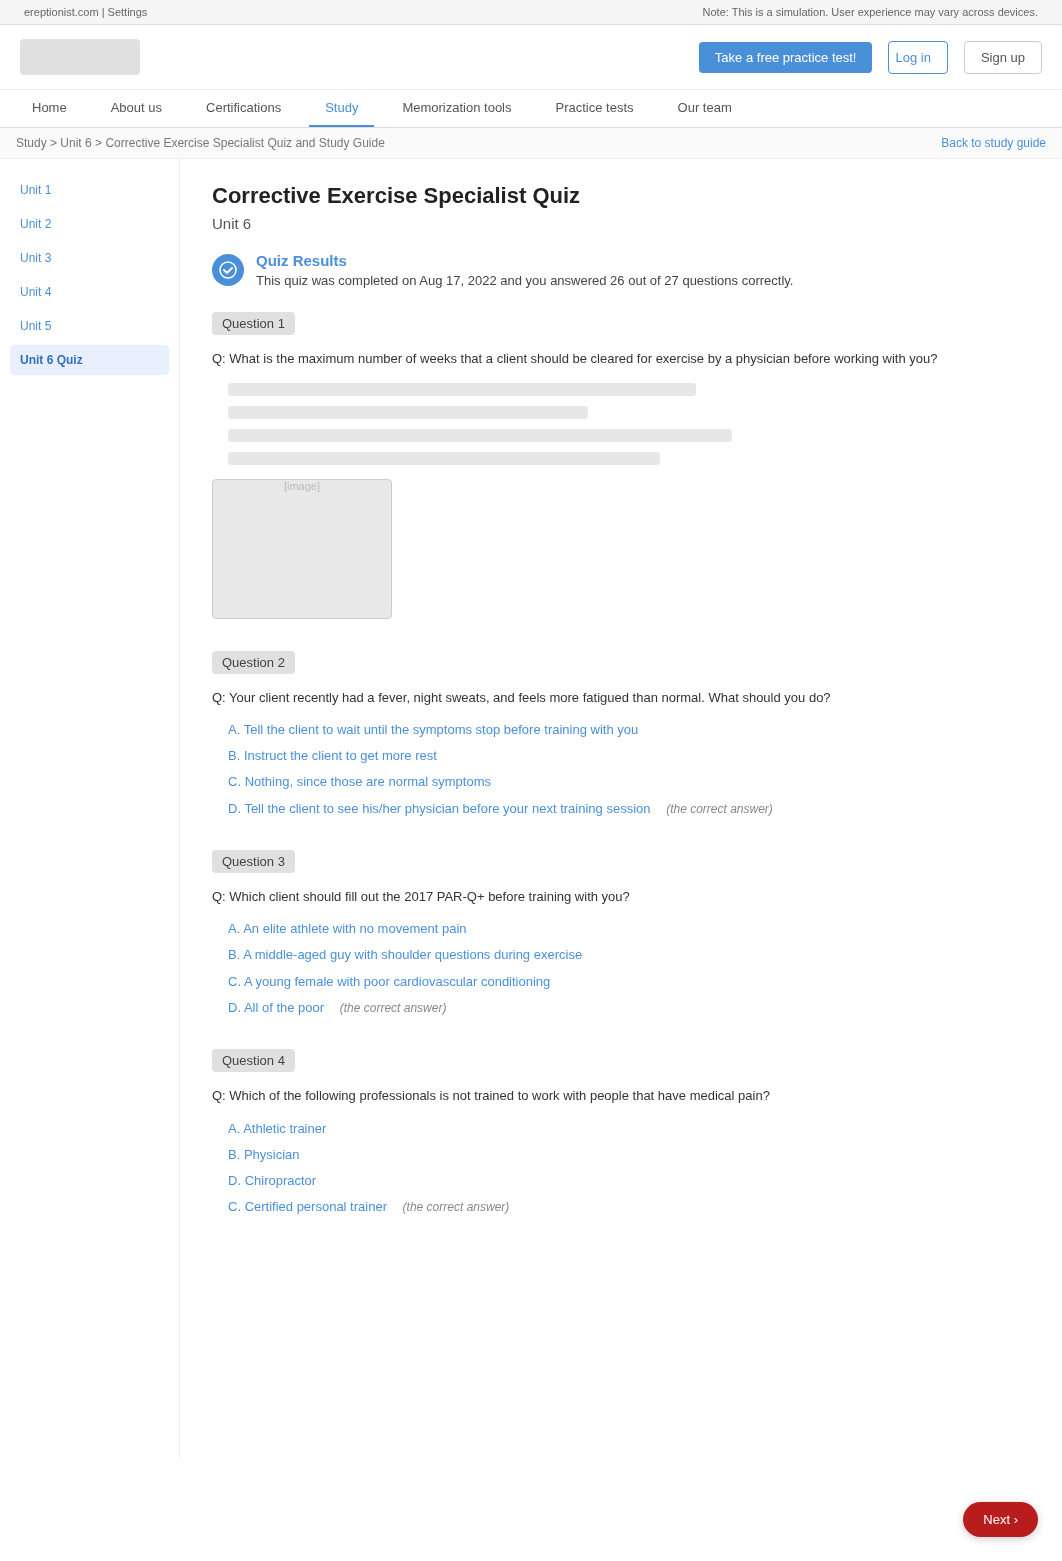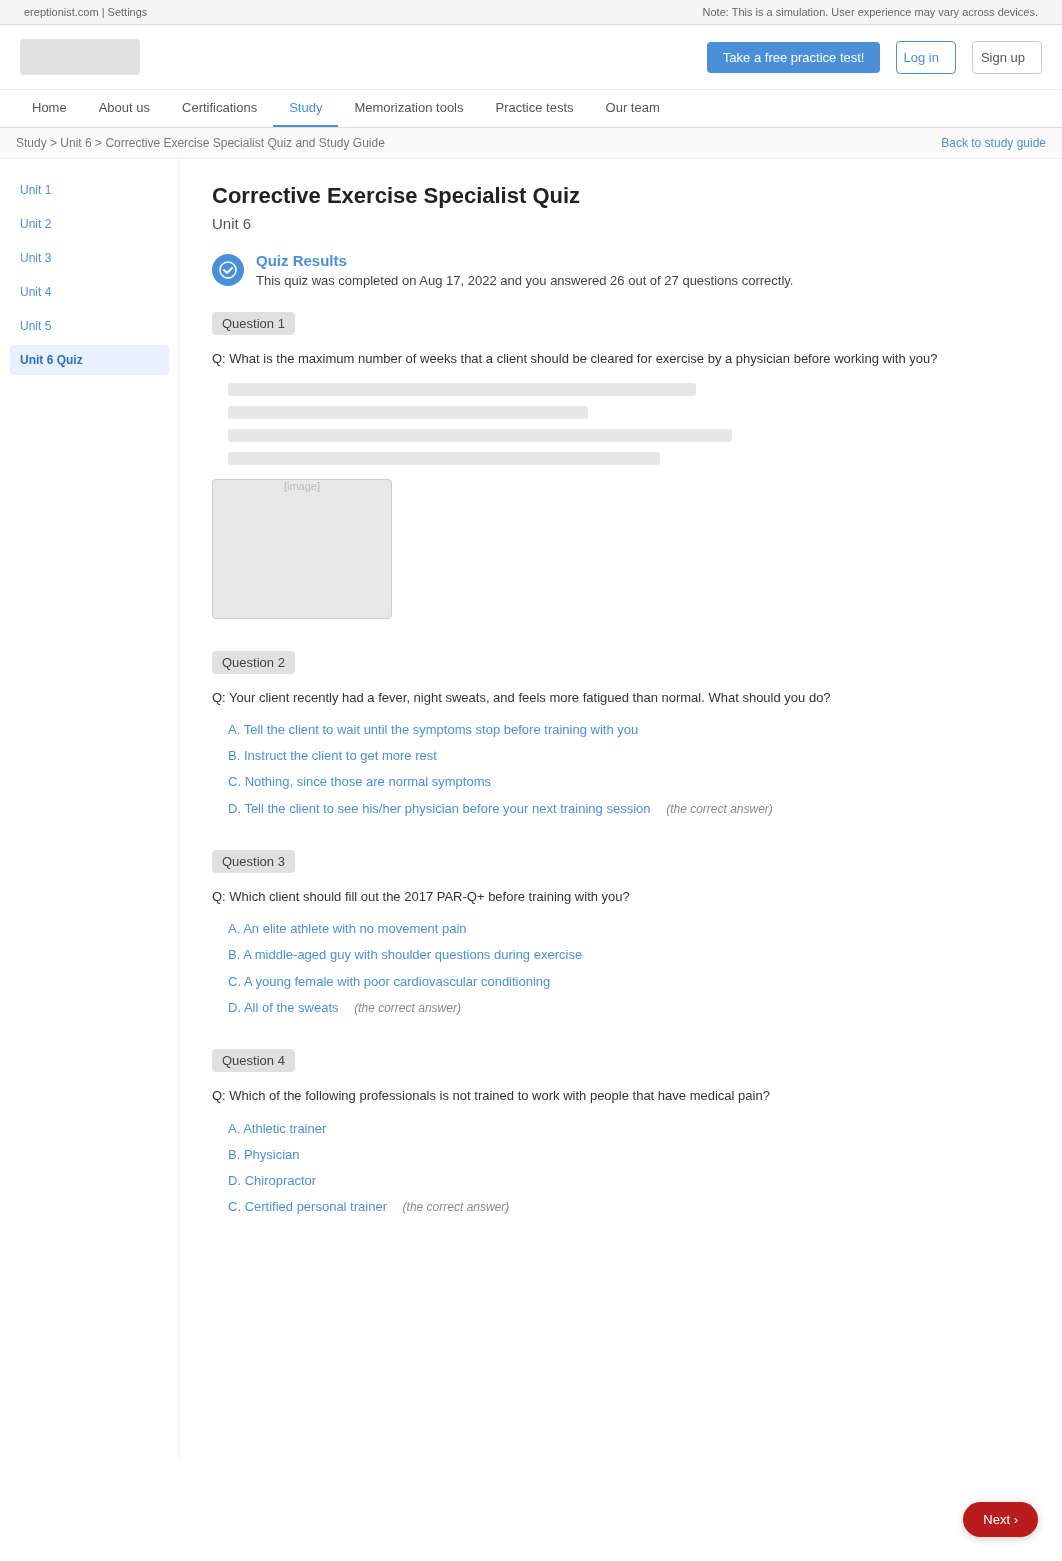--- a/index.html
+++ b/index.html
@@ -53,28 +53,27 @@
     .header-btn.outline {
       background: transparent;
       color: #4a90d9;
       border: 1px solid #4a90d9;
       padding-left: 6px;
     }
     .header-btn.light {
       background: #fff;
       color: #555;
       border: 1px solid #ccc;
-      padding-left: 8px;
     }
 
     
     .nav {
       display: flex;
       flex-wrap: wrap;
-      gap: 0;
+      gap: 12px;
       padding: 0 16px;
       border-bottom: 1px solid #ddd;
       background: #fff;
     }
     .nav-item {
       padding: 10px 16px;
       font-size: 13px;
       color: #555;
       cursor: pointer;
       border-bottom: 2px solid transparent;
@@ -389,21 +388,21 @@
         <li class="answer-item">
           <span>B.</span>
           <span>A middle-aged guy with shoulder questions during exercise</span>
         </li>
         <li class="answer-item">
           <span>C.</span>
           <span>A young female with poor cardiovascular conditioning</span>
         </li>
         <li class="answer-item correct-answer">
           <span>D.</span>
-          <span>All of the sweats</span>
+          <span>All of the poor</span>
           <span class="correct-label">(the correct answer)</span>
         </li>
       </ul>
     </div>
 
     <div class="question-block">
       <div class="question-header">
         <div class="question-number-box">Question 4</div>
       </div>
       <div class="question-text">Q:  Which of the following professionals is not trained to work with people that have medical pain?</div>

